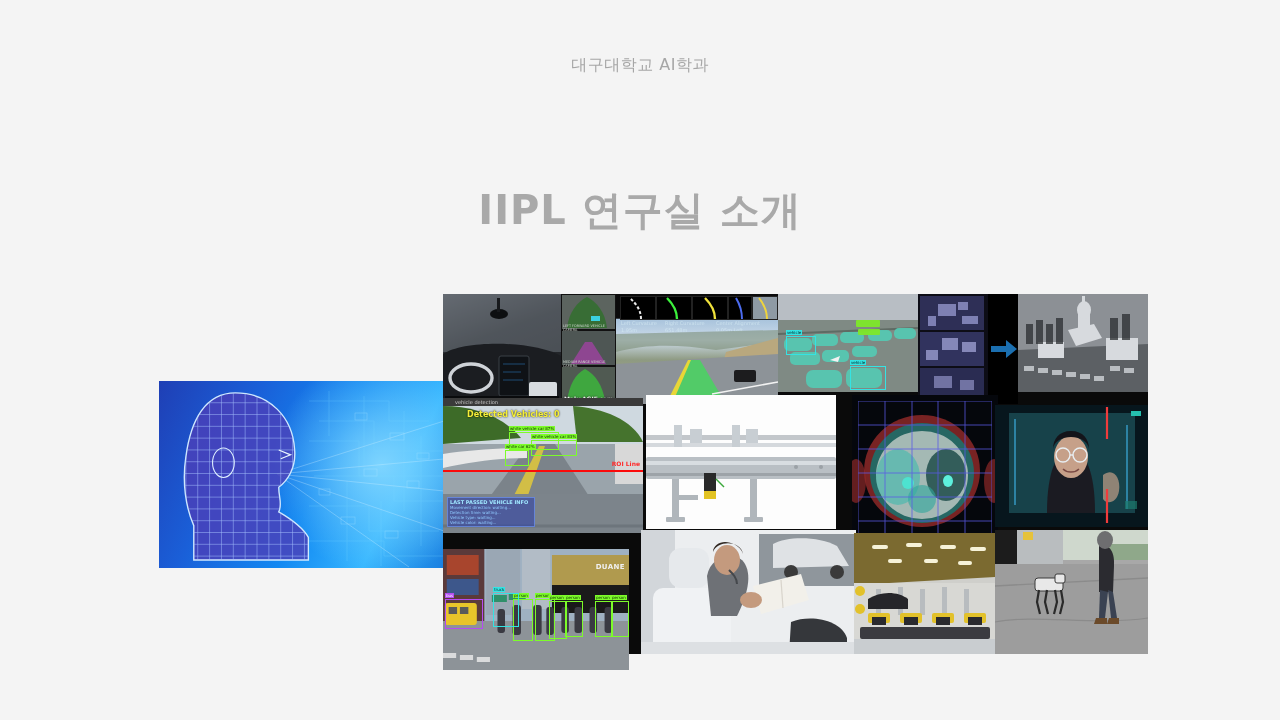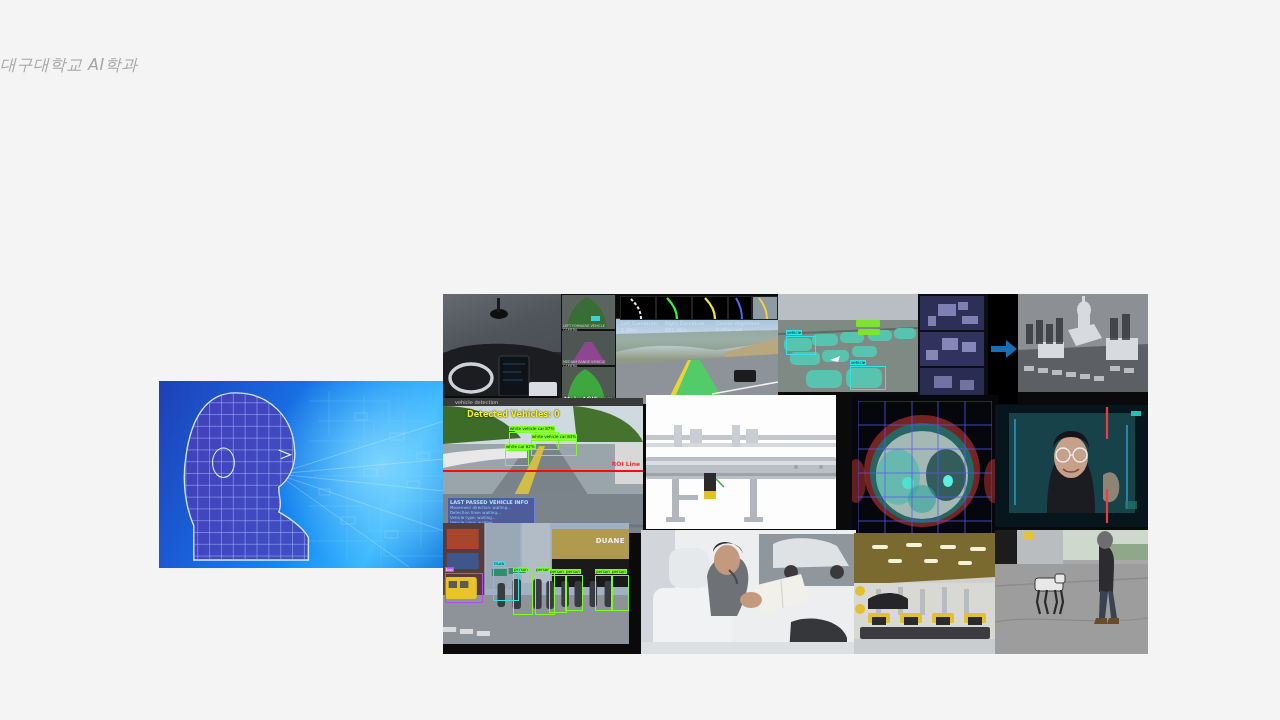--- a/index.html
+++ b/index.html
@@ -5,21 +5,21 @@
   html,body{margin:0;padding:0;}
   body{
     width:1280px;height:720px;
     background:#f4f4f4;
     font-family:"Liberation Sans","DejaVu Sans",sans-serif;
     overflow:hidden;position:relative;
   }
   .slide{position:absolute;inset:0;background:#f4f4f4;}
 
   
-  .header{position:absolute;left:0;right:0;top:55px;text-align:left;font-style:italic;}
+  .header{position:absolute;left:0;right:0;top:55px;text-align:center;}
   .dept{
     font-size:16px;color:#a6a6a6;letter-spacing:.5px;
     font-family:"DejaVu Sans","Liberation Sans",sans-serif;font-weight:400;
   }
   .labname{
     font-size:44px;color:#a6a6a6;font-weight:300;letter-spacing:.2px;
     margin-top:4px;line-height:1.15;
   }
   .subtitle{
     position:absolute;left:0;right:0;top:183px;text-align:center;
@@ -57,21 +57,21 @@
 
   
   .t-vehdet{left:0;top:104px;width:200px;height:135px;
     background:linear-gradient(180deg,#2b2b2b 0%,#2b2b2b 7%,#8fae6a 8%,#6e8d50 38%,#8d8d8d 60%,#6f6f6f 100%);}
   .t-rail{left:203px;top:101px;width:190px;height:134px;background:#fdfdfd;}
   .t-medical{left:409px;top:101px;width:146px;height:155px;background:#060a12;}
   .t-face{left:552px;top:111px;width:153px;height:122px;
     background:linear-gradient(150deg,#0a2430 0%,#123744 40%,#0a1c26 100%);}
 
   
-  .t-street{left:0;top:229px;width:186px;height:121px;
+  .t-street{left:0;top:255px;width:186px;height:121px;
     background:linear-gradient(180deg,#9fb6cb 0%,#8496a8 30%,#6f7a84 60%,#8a8f93 100%);}
   .t-avcabin{left:198px;top:236px;width:215px;height:124px;
     background:linear-gradient(160deg,#e8eaec 0%,#c2c6ca 45%,#9aa0a5 100%);}
   .t-warehouse{left:411px;top:239px;width:141px;height:121px;
     background:linear-gradient(180deg,#6a5b2e 0%,#8c7a3e 25%,#cfcfcb 60%,#b8b9b5 100%);}
   .t-spot{left:552px;top:236px;width:153px;height:124px;
     background:linear-gradient(180deg,#cfd7d2 0%,#b4bcb6 24%,#9c9c9c 38%,#a9a9a9 100%);}
 
   
   .titlebar{position:absolute;left:0;top:0;right:0;height:8px;background:#3a3a3a;}
@@ -107,20 +107,21 @@
 </style>
 </head>
 <body>
 
 <div class="slide">
 
   <div class="header">
     <div class="dept">대구대학교  AI학과</div>
   </div>
 
+  <div class="subtitle">IIPL 연구실 소개</div>
 
   <div class="ai-head">
     <svg class="circuit" viewBox="0 0 285 187" preserveAspectRatio="none">
       <g stroke="#79d8ff" stroke-width="0.6" fill="none" opacity="0.75">
         <path d="M150 20 H230 V40 H270"></path>
           <path d="M160 40 H215 V70 H285"></path>
         <path d="M150 60 H200 V95 H285"></path>
           <path d="M155 95 H235 V120 H285"></path>
         <path d="M150 125 H210 V150 H280"></path>
           <path d="M150 160 H225 V175 H285"></path>

